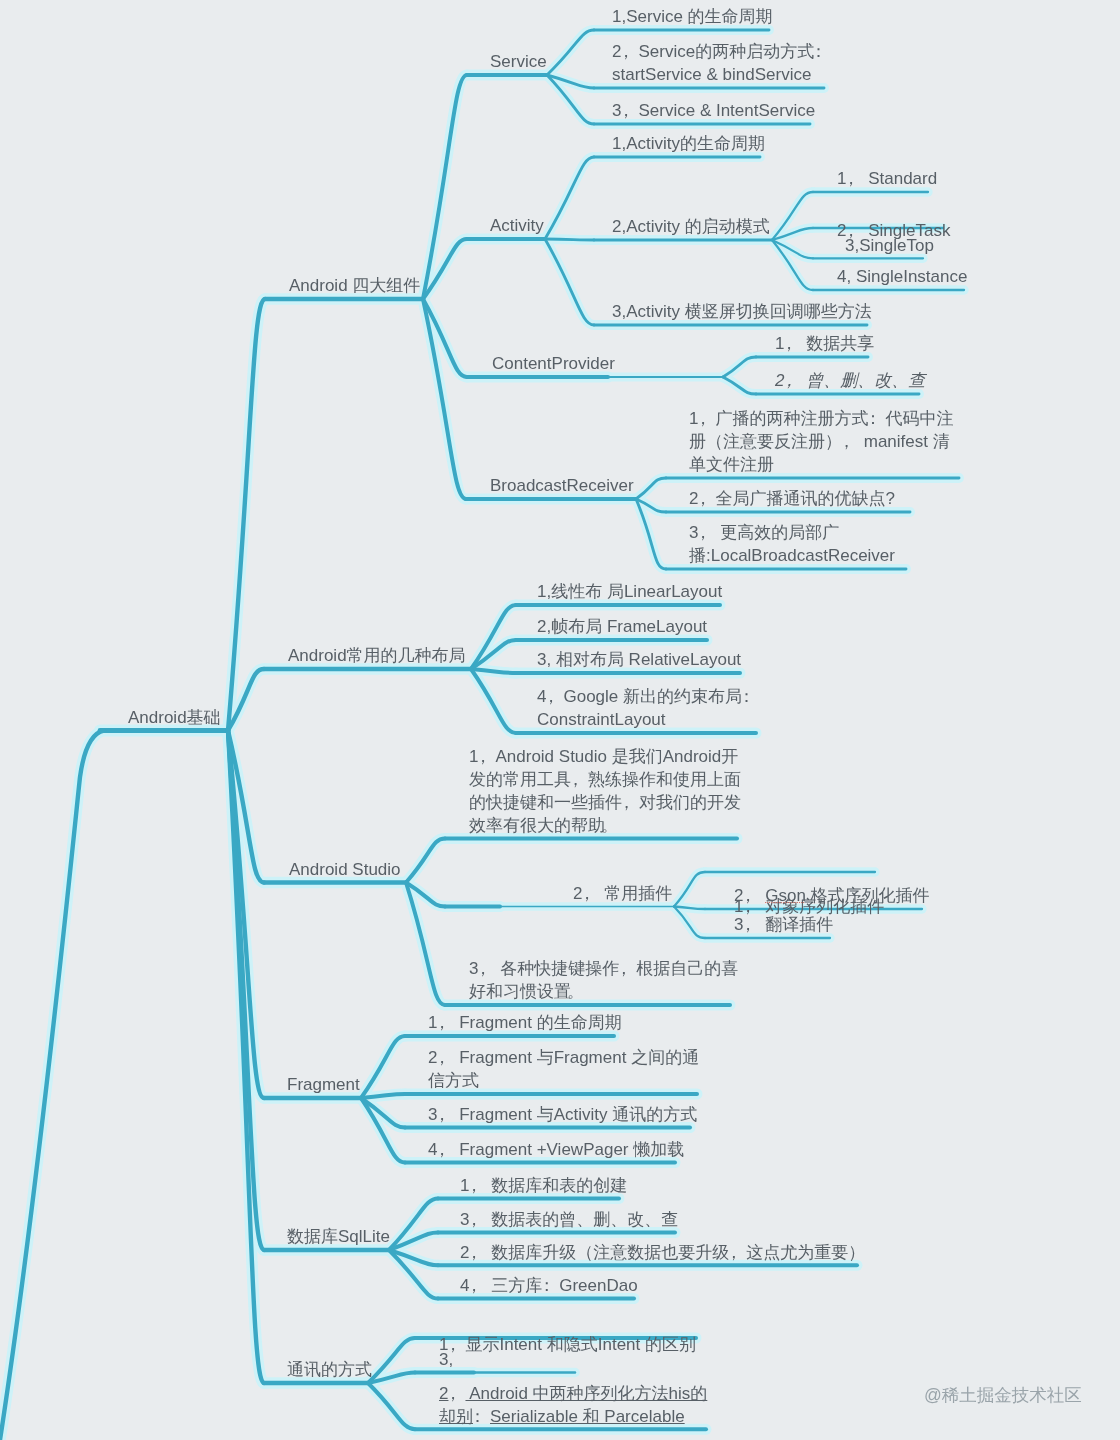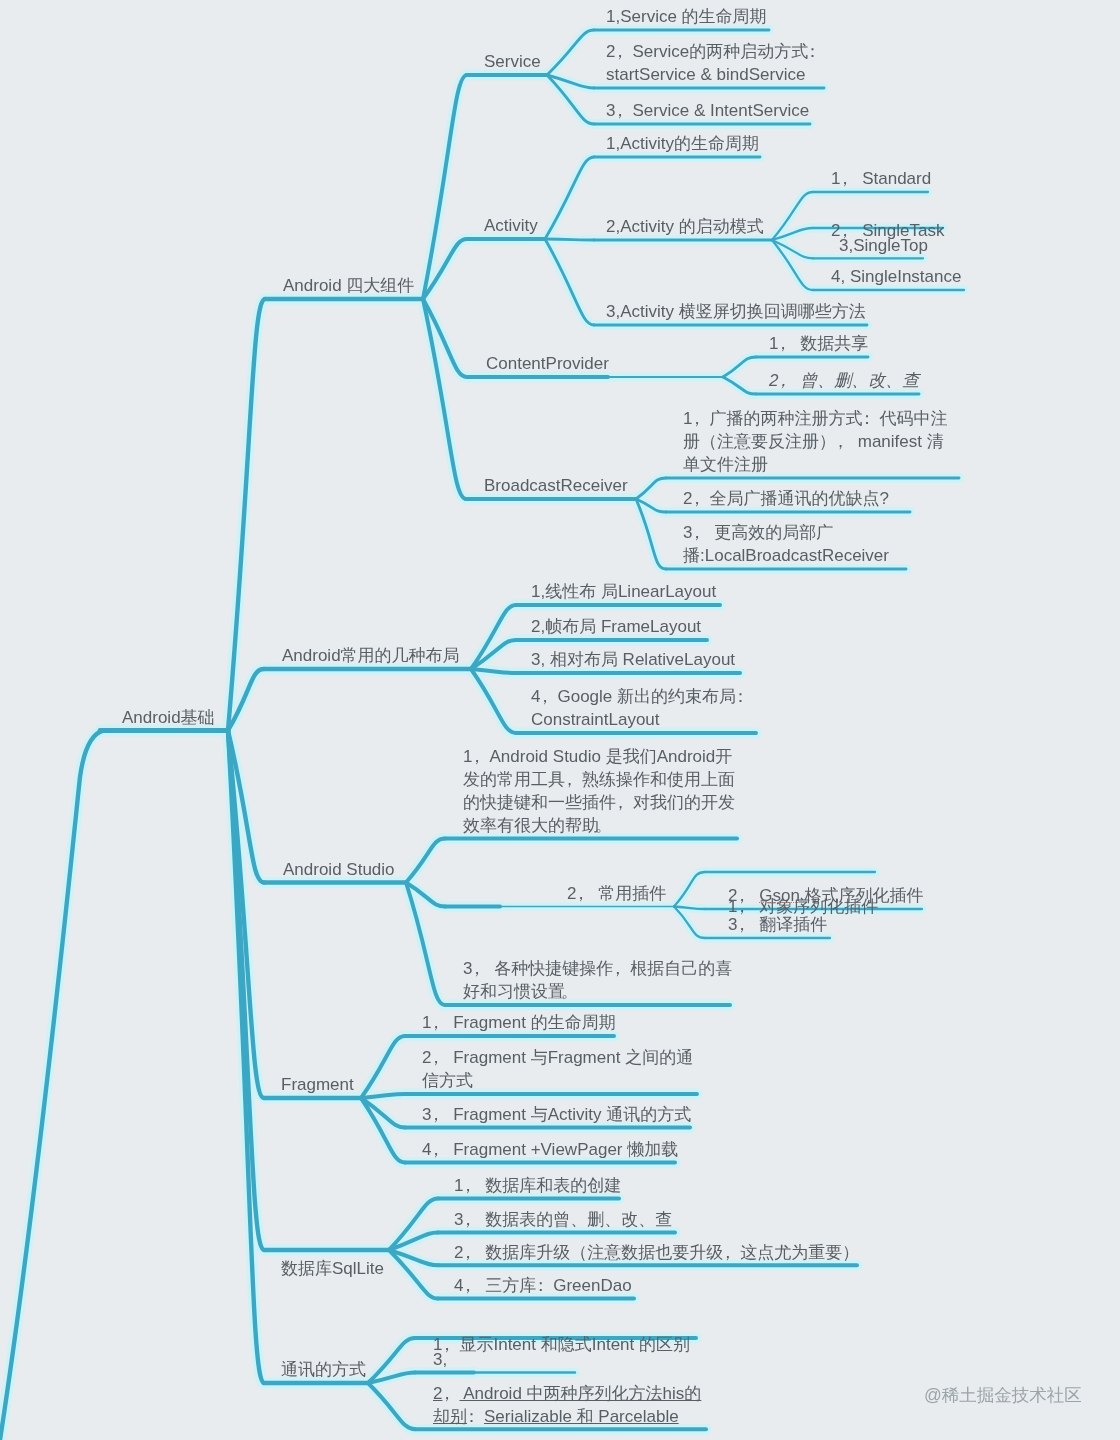--- a/index.html
+++ b/index.html
@@ -2,21 +2,21 @@
 <html><head>
 <meta charset="utf-8">
 <title>Android 基础 — 思维导图</title>
 <style>
   html,body{margin:0;padding:0;}
   body{width:1120px;height:1440px;overflow:hidden;
        font-family:"Liberation Sans","DejaVu Sans",sans-serif;
        -webkit-font-smoothing:antialiased;}
   #stage{position:relative;width:1120px;height:1440px;background:#e9ecee;}
   svg#links{position:absolute;left:0;top:0;width:1120px;height:1440px;}
-  #nodes{position:absolute;left:6px;top:0;width:940px;height:1440px;border-radius:32px;}
+  #nodes{position:absolute;left:12px;top:0;width:940px;height:1440px;border-radius:32px;}
   .node{position:absolute;font-size:17px;color:#575f66;white-space:pre;cursor:default;}
   .node .ln{display:block;height:23px;line-height:23px;}
   .wm{position:absolute;font-size:17.5px;color:#9aa4aa;white-space:pre;}
   
   .pn{display:inline-block;margin-left:-0.24em;margin-right:0.24em;}
   
   .sp{text-decoration:underline;text-decoration-color:#d4796c;
       text-decoration-style:dotted;text-decoration-thickness:1px;
       text-underline-offset:1px;margin-top:44px;}
 </style>
@@ -257,21 +257,21 @@
       <div class="node" style="left: 277px; top: 857.9px;"><span class="ln">Android Studio</span></div>
       <div class="node" style="left: 416px; top: 1011.4px;"><span class="ln">1<span class="pn">，</span> Fragment 的生命周期</span></div>
       <div class="node" style="left: 416px; top: 1046.4px;"><span class="ln">2<span class="pn">，</span> Fragment 与Fragment 之间的通</span><span class="ln">信方式</span></div>
       <div class="node" style="left: 416px; top: 1102.9px;"><span class="ln">3<span class="pn">，</span> Fragment 与Activity 通讯的方式</span></div>
       <div class="node" style="left: 416px; top: 1137.9px;"><span class="ln">4<span class="pn">，</span> Fragment +ViewPager 懒加载</span></div>
       <div class="node" style="left: 275px; top: 1073.4px;"><span class="ln">Fragment</span></div>
       <div class="node" style="left: 448px; top: 1173.8px;"><span class="ln">1<span class="pn">，</span> 数据库和表的创建</span></div>
       <div class="node" style="left: 448px; top: 1207.9px;"><span class="ln">3<span class="pn">，</span> 数据表的曾、删、改、查</span></div>
       <div class="node" style="left: 448px; top: 1240.7px;"><span class="ln">2<span class="pn">，</span> 数据库升级（注意数据也要升级<span class="pn">，</span>这点尤为重要）</span></div>
       <div class="node" style="left: 448px; top: 1273.9px;"><span class="ln">4<span class="pn">，</span> 三方库<span class="pn">：</span>GreenDao</span></div>
-      <div class="node" style="left: 275px; top: 1225.4px; margin-top: 32px;"><span class="ln">数据库SqlLite</span></div>
+      <div class="node" style="left: 275px; top: 1225.4px;"><span class="ln">数据库SqlLite</span></div>
       <div class="node" style="left: 427px; top: 1313.4px; margin-top: 20px;"><span class="ln">1<span class="pn">，</span>显示Intent 和隐式Intent 的区别</span></div>
       <div class="node" style="left: 427px; top: 1347.9px;"><span class="ln">3,</span></div>
       <div class="node" style="left: 427px; top: 1381.7px; text-decoration: underline;"><span class="ln">2<span class="pn">，</span> Android 中两种序列化方法his的</span><span class="ln">却别<span class="pn">：</span>Serializable 和 Parcelable</span></div>
       <div class="node" style="left: 275px; top: 1358.4px;"><span class="ln">通讯的方式</span></div>
       <div class="node" style="left: 116px; top: 705.9px;"><span class="ln">Android基础</span></div>
     </div>
 
   <div class="wm" id="watermark" style="left: 924px; top: 1383px; color: rgb(154, 164, 170); font-size: 17.5px;">@稀土掘金技术社区</div>
 </div>
 

